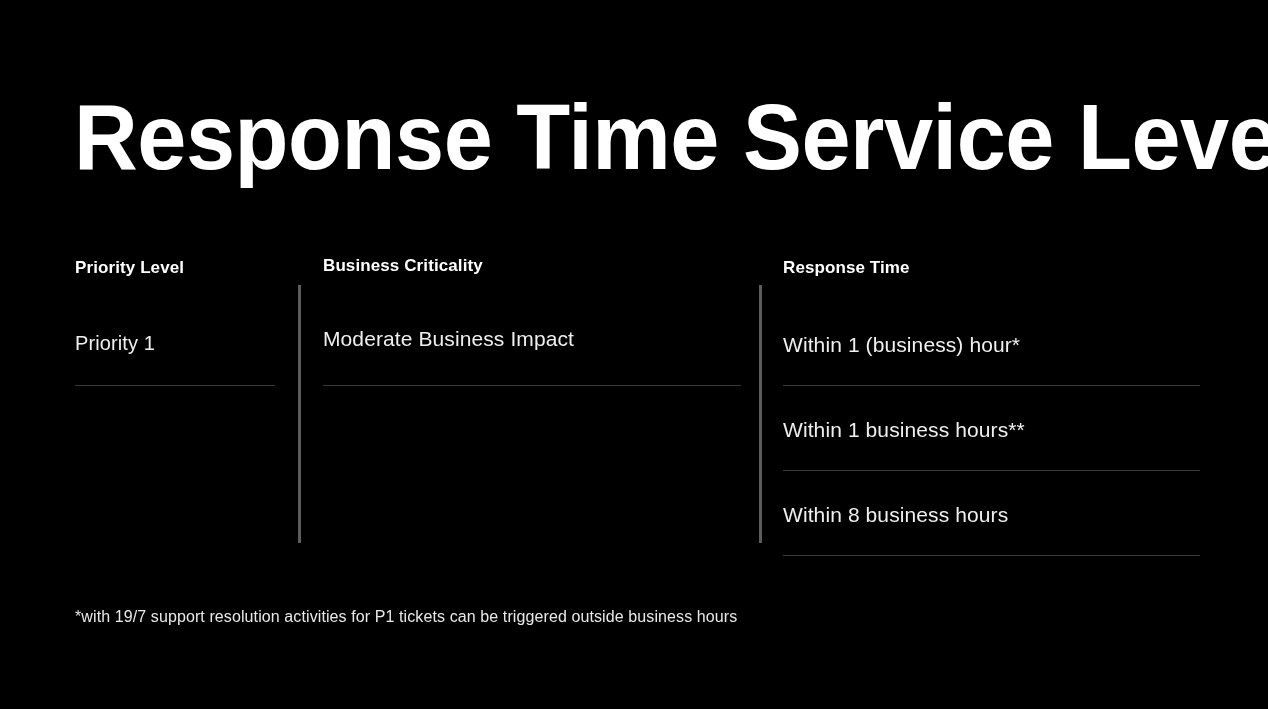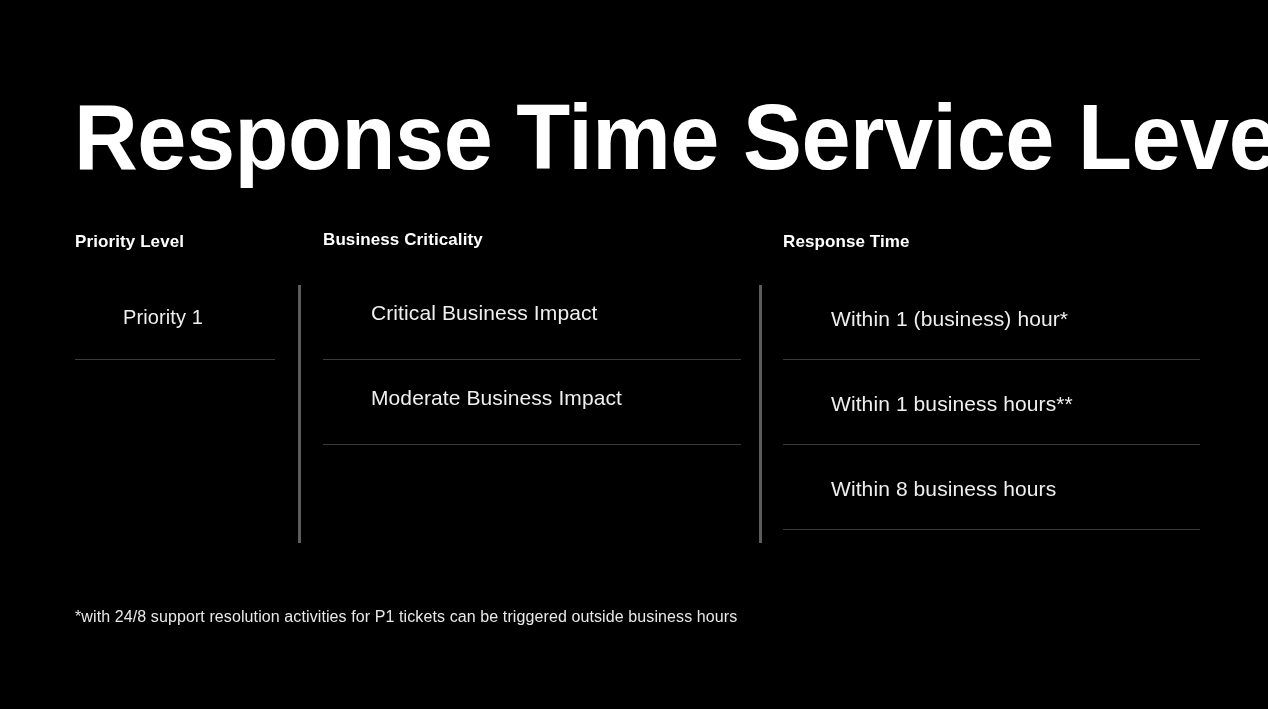--- a/index.html
+++ b/index.html
@@ -35,21 +35,21 @@
     color: #ffffff;
     white-space: nowrap;
     transform: scaleX(0.96);
     transform-origin: left center;
   }
 
   
   .table-area {
     position: absolute;
     left: 0;
-    top: 220px;
+    top: 246px;
     width: 1080px;
     height: 330px;
     text-decoration: underline;
   }
 
   .col {
     position: absolute;
     top: 0;
   }
   .col-priority   { left: 75px;  width: 200px; }
@@ -82,21 +82,20 @@
   .row-label {
     position: absolute;
     left: 0;
     top: 42px;
     transform: translateY(-50%);
     font-size: 20px;
     font-weight: 400;
     color: #efefef;
     letter-spacing: 0.1px;
     white-space: nowrap;
-    margin-left: 48px;
   }
   .col-criticality .row-label { top: 38px; font-size: 21px; }
   .col-response   .row-label { top: 44px; font-size: 21px; text-align: right; }
   .col-priority   .row-label { font-size: 20px; }
 
   
   .divider {
     position: absolute;
     top: 285px;
     width: 3px;
@@ -134,23 +133,20 @@
         <div class="row">
           <div class="row-label">Priority 1</div>
         </div>
       </div>
     </div>
 
     <div class="col col-criticality">
       <div class="col-header">Business Criticality</div>
       <div class="rows">
         <div class="row">
-          <div class="row-label">Critical Business Impact</div>
-        </div>
-        <div class="row">
           <div class="row-label">Moderate Business Impact</div>
         </div>
       </div>
     </div>
 
     <div class="col col-response">
       <div class="col-header">Response Time</div>
       <div class="rows">
         <div class="row">
           <div class="row-label">Within 1 (business) hour*</div>
@@ -163,16 +159,16 @@
         </div>
       </div>
     </div>
 
   </div>
 
   <div class="divider divider-1"></div>
   <div class="divider divider-2"></div>
 
   <div class="footnotes">
-    <span class="footnote-line">*with 24/8 support resolution activities for P1 tickets can be triggered outside business hours</span>
+    <span class="footnote-line">*with 19/7 support resolution activities for P1 tickets can be triggered outside business hours</span>
   </div>
 
 </div>
 
 </body></html>

